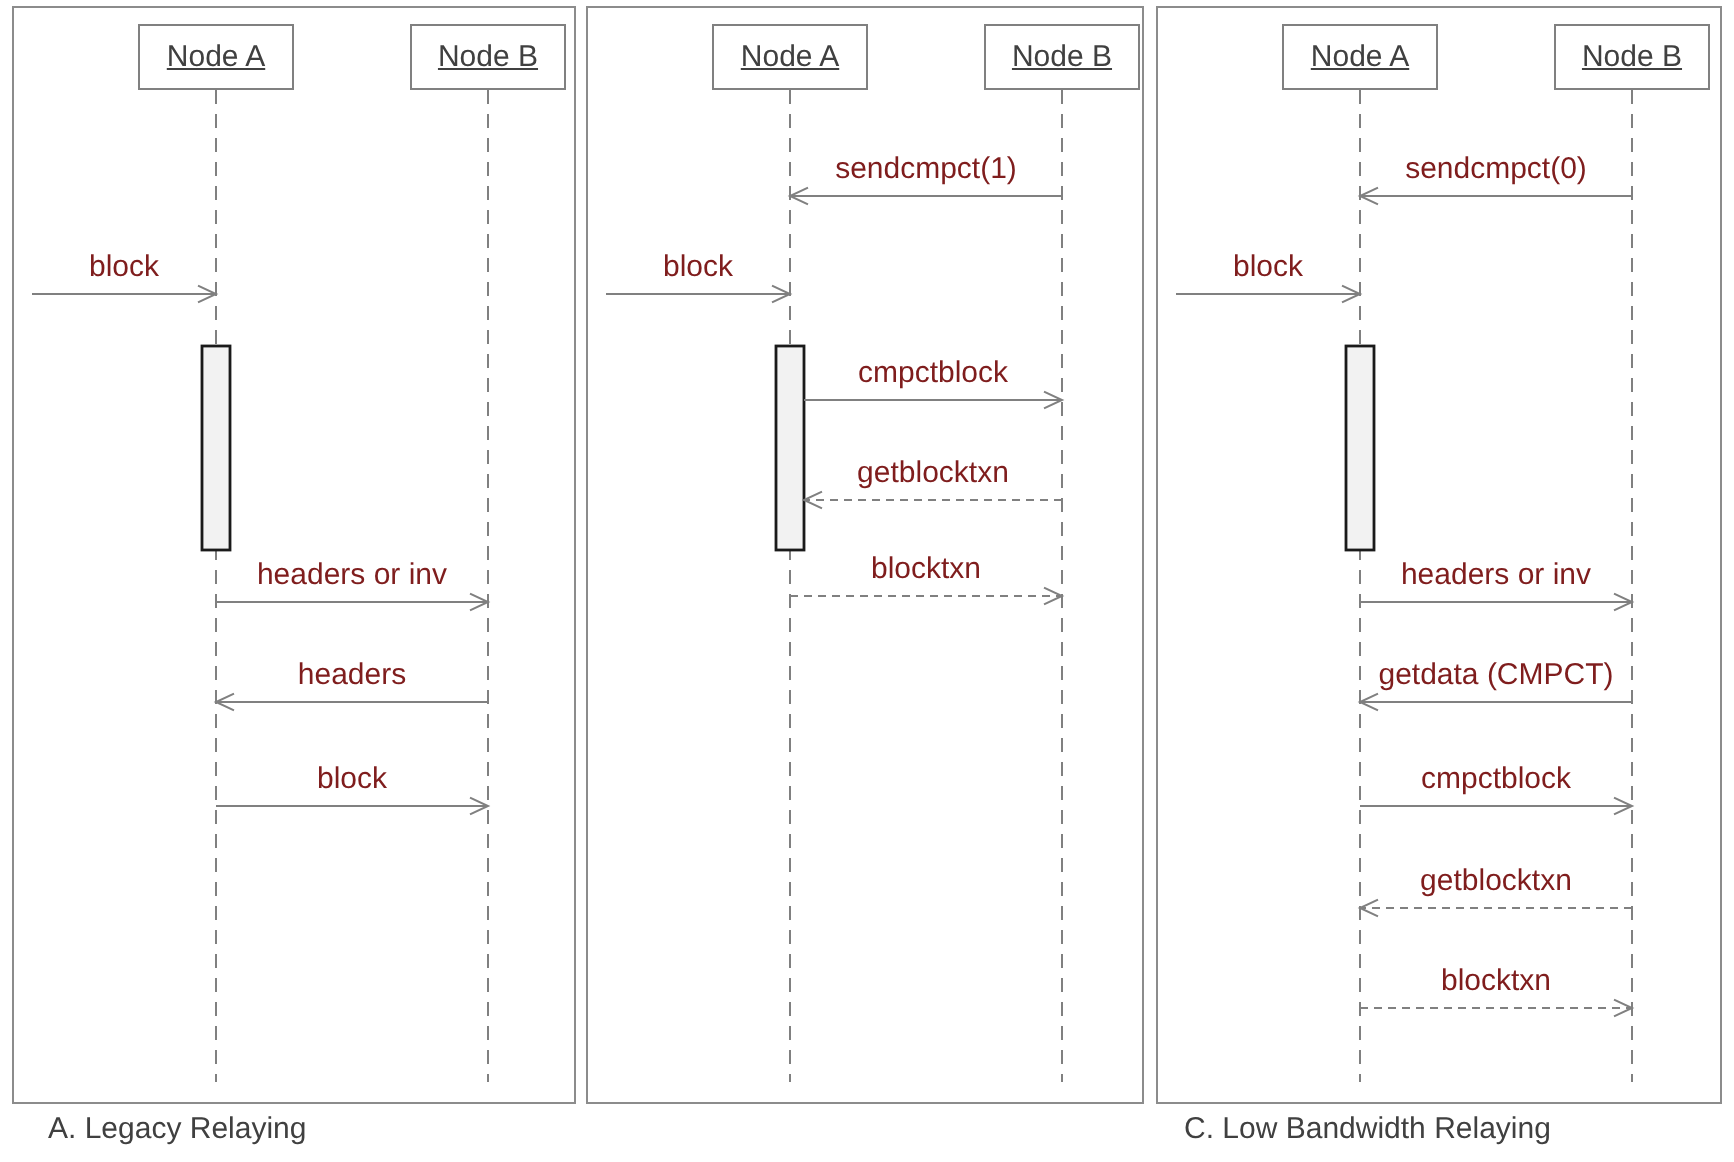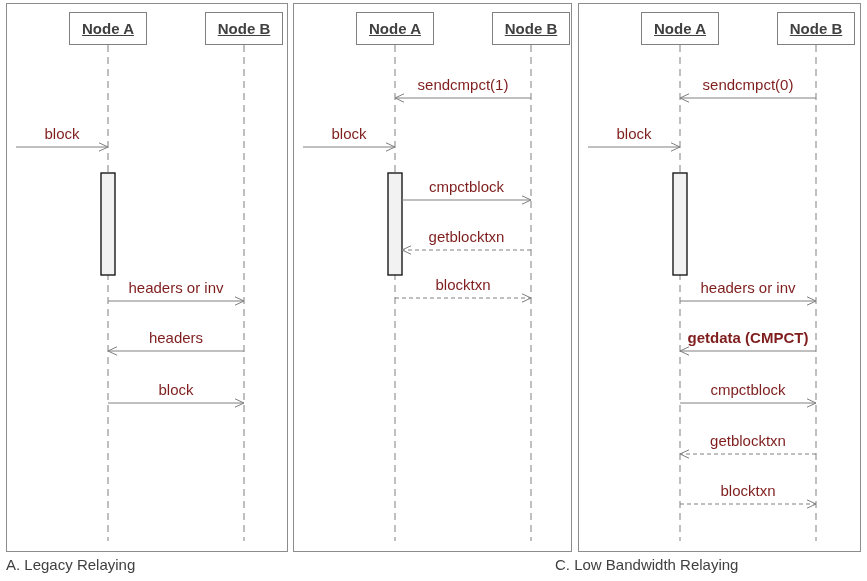--- a/index.html
+++ b/index.html
@@ -2,21 +2,21 @@
 <html><head>
 <meta charset="utf-8">
 <style>
   html,body{margin:0;padding:0;background:#ffffff;width:867px;height:581px;overflow:hidden;
     font-family:"Liberation Sans",sans-serif;}
   .stage{position:relative;width:867px;height:581px;background:#ffffff;}
   .panel{position:absolute;top:3px;height:549px;border:1px solid #8c8c8c;background:#ffffff;box-sizing:border-box;}
   .panel svg{position:absolute;left:0;top:0;}
   .node-box{position:absolute;top:8px;width:78px;height:33px;border:1px solid #808080;background:#ffffff;
     box-sizing:border-box;display:flex;align-items:center;justify-content:center;}
-  .node-label{font-size:15px;color:#404040;text-decoration:underline;white-space:nowrap;font-weight:bold;}
+  .node-label{font-size:15px;color:#404040;text-decoration:underline;white-space:nowrap;}
   .msg-label{position:absolute;transform:translateX(-50%);white-space:nowrap;font-size:15px;color:#7f1d1d;line-height:16px;}
   .caption{position:absolute;font-size:15px;color:#404040;white-space:nowrap;}
 </style>
 </head>
 <body>
 
 <div class="stage">
   <div class="panel" id="panel-0" style="left:6px;width:282px;">
       <svg width="280" height="549">
         <line x1="101" y1="41" x2="101" y2="537" stroke="#808080" stroke-width="1" stroke-dasharray="7,5"></line>
@@ -86,27 +86,27 @@
         <line x1="101" y1="399" x2="237" y2="399" stroke="#808080" stroke-width="1"></line>
         <path d="M 228 394.8 L 237 399 L 228 403.2" fill="none" stroke="#808080" stroke-width="1"></path>
         <line x1="237" y1="450" x2="101" y2="450" stroke="#808080" stroke-width="1" stroke-dasharray="4,3"></line>
         <path d="M 110 445.8 L 101 450 L 110 454.2" fill="none" stroke="#808080" stroke-width="1"></path>
         <line x1="101" y1="500" x2="237" y2="500" stroke="#808080" stroke-width="1" stroke-dasharray="4,3"></line>
         <path d="M 228 495.8 L 237 500 L 228 504.2" fill="none" stroke="#808080" stroke-width="1"></path>
       </svg>
       <div class="msg-label" style="left: 169px; top: 73px;">sendcmpct(0)</div>
       <div class="msg-label" style="left: 55px; top: 122px;">block</div>
       <div class="msg-label" style="left: 169px; top: 276px;">headers or inv</div>
-      <div class="msg-label" style="left: 169px; top: 326px; font-weight: bold;">getdata (CMPCT)</div>
+      <div class="msg-label" style="left: 169px; top: 326px;">getdata (CMPCT)</div>
       <div class="msg-label" style="left: 169px; top: 378px;">cmpctblock</div>
       <div class="msg-label" style="left: 169px; top: 429px;">getblocktxn</div>
       <div class="msg-label" style="left: 169px; top: 479px;">blocktxn</div>
       <div class="node-box" style="left: 62px;">
         <span class="node-label">Node A</span>
       </div>
       <div class="node-box" style="left: 198px;">
         <span class="node-label">Node B</span>
       </div>
     </div>
 
-  <div class="caption" style="left:6px;top:556px;">A. Legacy Relaying</div>
-  <div class="caption" style="left:555px;top:556px;">C. Low Bandwidth Relaying</div>
+  <div class="caption" style="left:24px;top:556px;">A. Legacy Relaying</div>
+  <div class="caption" style="left:592px;top:556px;">C. Low Bandwidth Relaying</div>
 </div>
 
 </body></html>

